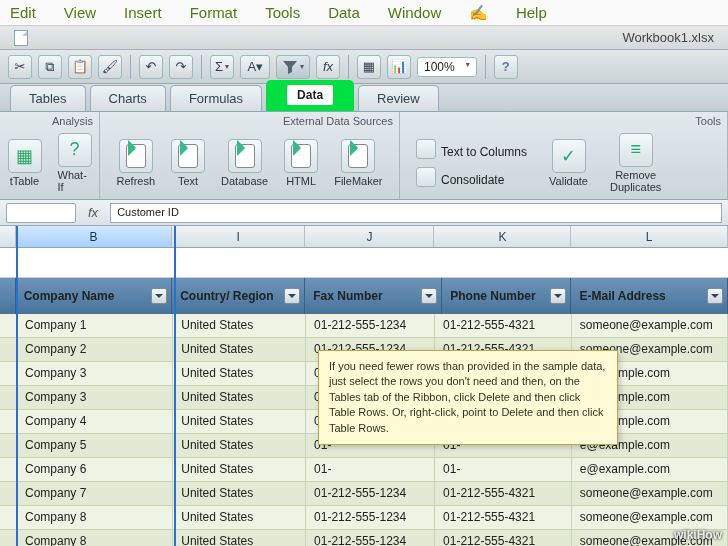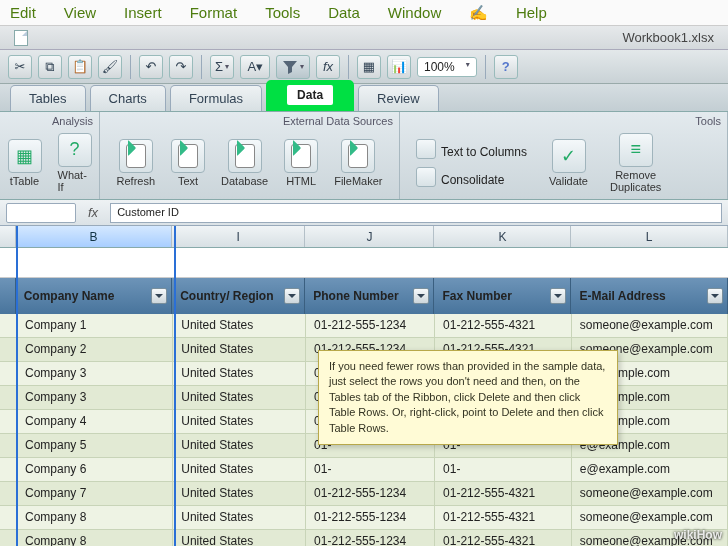--- a/index.html
+++ b/index.html
@@ -193,28 +193,28 @@
   <div class="thdrs">
     <div class="th w0" style="padding:0"></div>
     <div class="th wB">
         <span>Company Name</span>
         <span class="dd"></span>
       </div>
     <div class="th wI">
         <span>Country/ Region</span>
         <span class="dd"></span>
       </div>
+    <div class="th wK">
+        <span>Fax Number</span>
+        <span class="dd"></span>
+      </div>
     <div class="th wJ">
         <span>Phone Number</span>
         <span class="dd"></span>
       </div>
-    <div class="th wK">
-        <span>Fax Number</span>
-        <span class="dd"></span>
-      </div>
     <div class="th wL">
         <span>E-Mail Address</span>
         <span class="dd"></span>
       </div>
   </div>
   <div id="rows">
       <div class="row">
         <div class="cell w0"></div>
         <div class="cell wB">Company 1</div>
         <div class="cell wI">United States</div>

